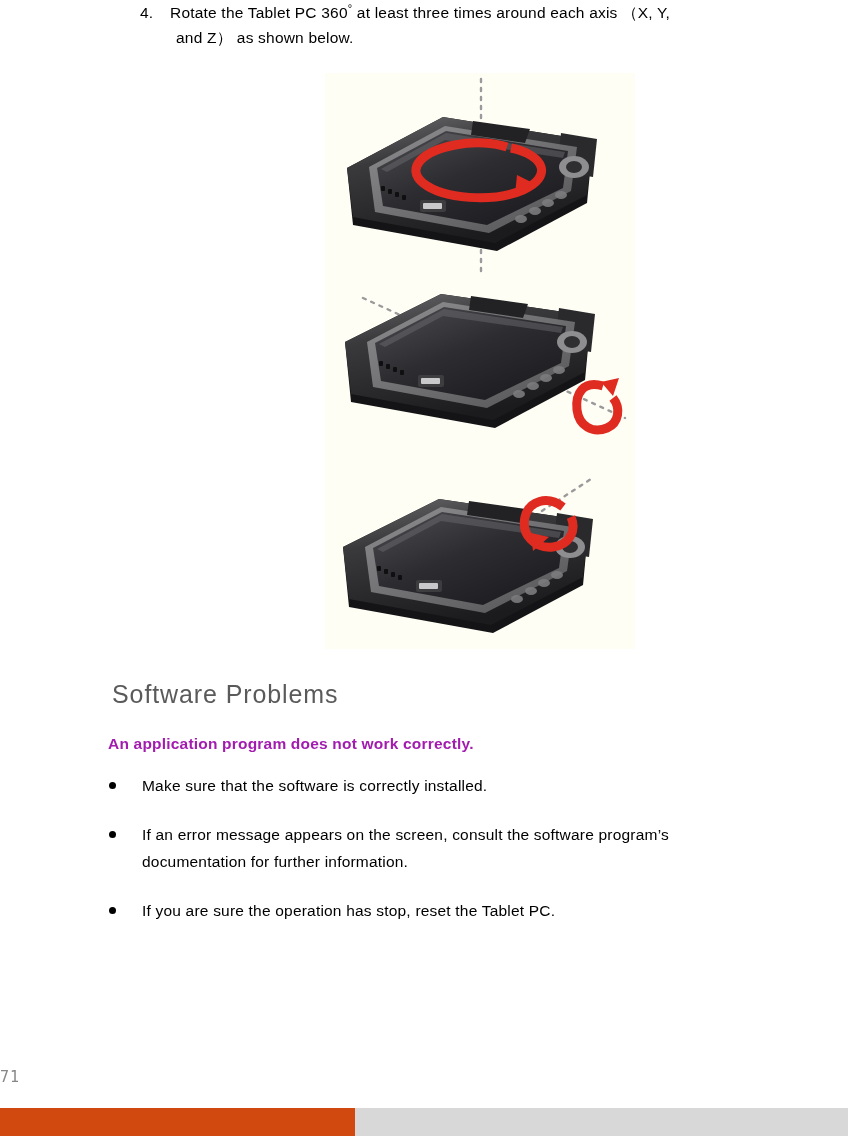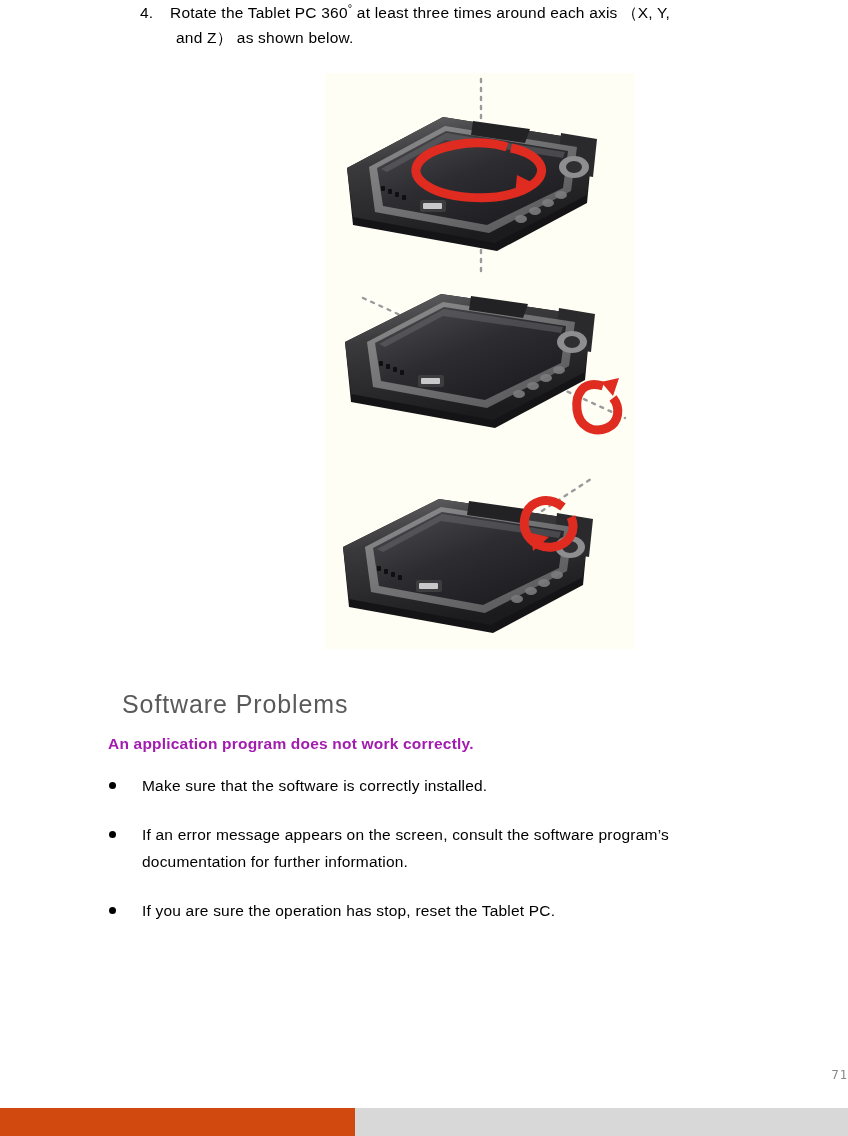--- a/index.html
+++ b/index.html
@@ -75,21 +75,21 @@
 
   
   .section-heading {
     position: absolute;
     left: 108px;
     top: 676px;
     font-size: 25px;
     font-weight: normal;
     letter-spacing: 0.9px;
     color: #5a5a5a;
-    margin: 14px;
+    margin: 4px;
   }
 
   
   .sub-heading {
     position: absolute;
     left: 108px;
     top: 735px;
     font-size: 15.5px;
     font-weight: bold;
     letter-spacing: 0.2px;
@@ -124,23 +124,23 @@
   .bullet-text { display: block; white-space: nowrap; }
   .bullet-text.wrap { white-space: normal; }
   .bullet-line { display: block; white-space: nowrap; }
 
   
   .page-number {
     position: absolute;
     left: 0;
     right: 0;
     top: 1068px;
-    text-align: right;
+    text-align: left;
     font-family: "DejaVu Sans Mono", monospace;
-    font-size: 12px;
+    font-size: 15px;
     color: #878787;
     letter-spacing: 1px;
   }
 
   
   .footer {
     position: absolute;
     left: 0;
     right: 0;
     bottom: 0;

